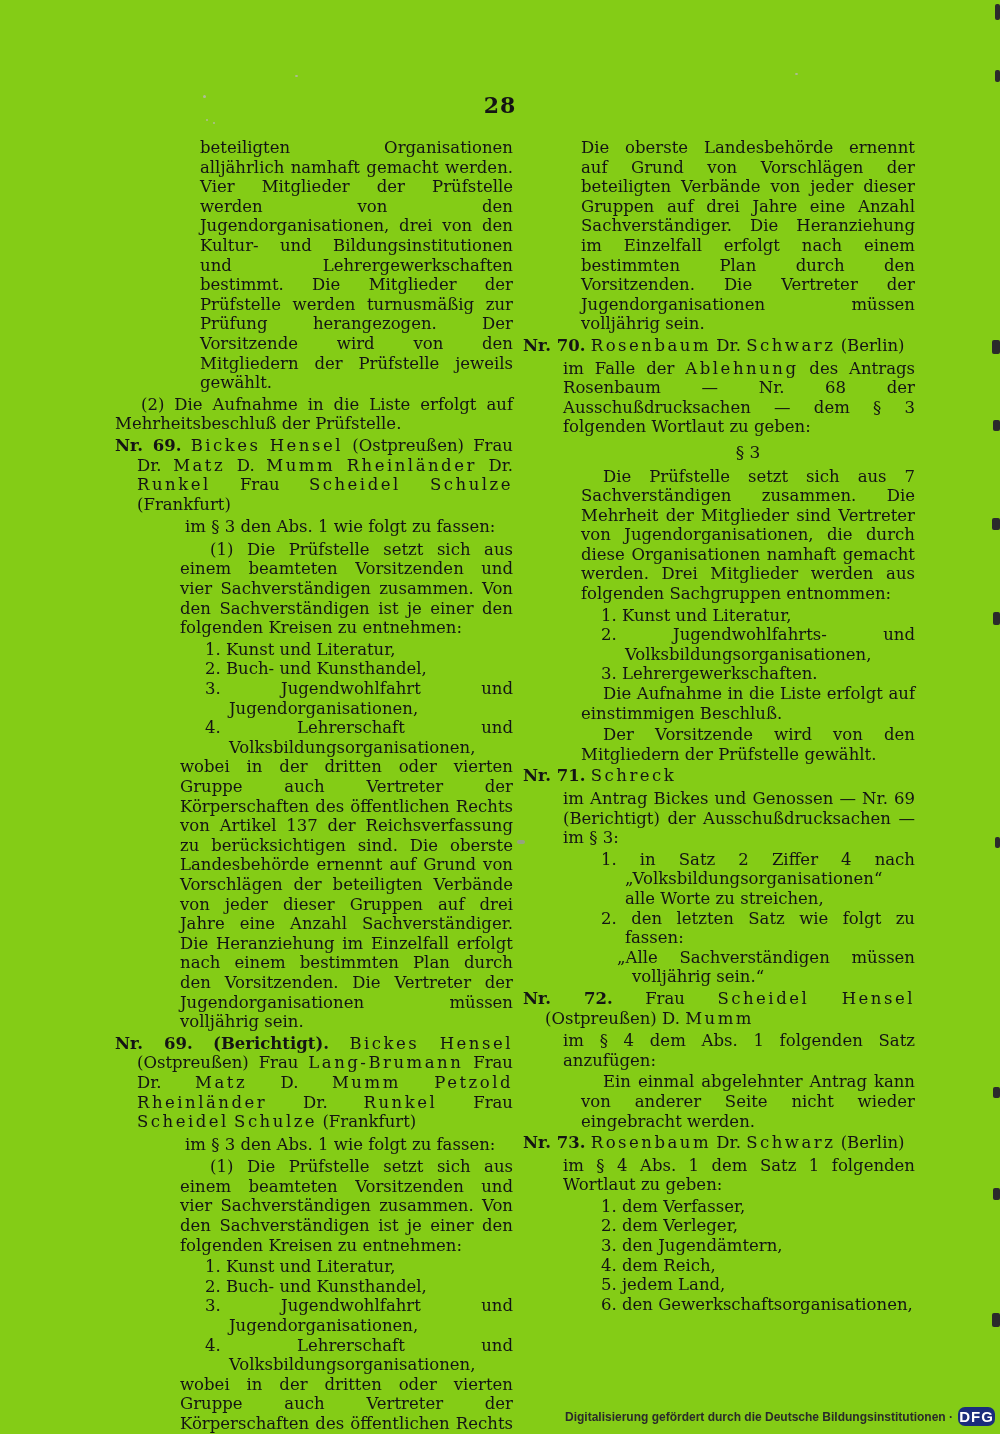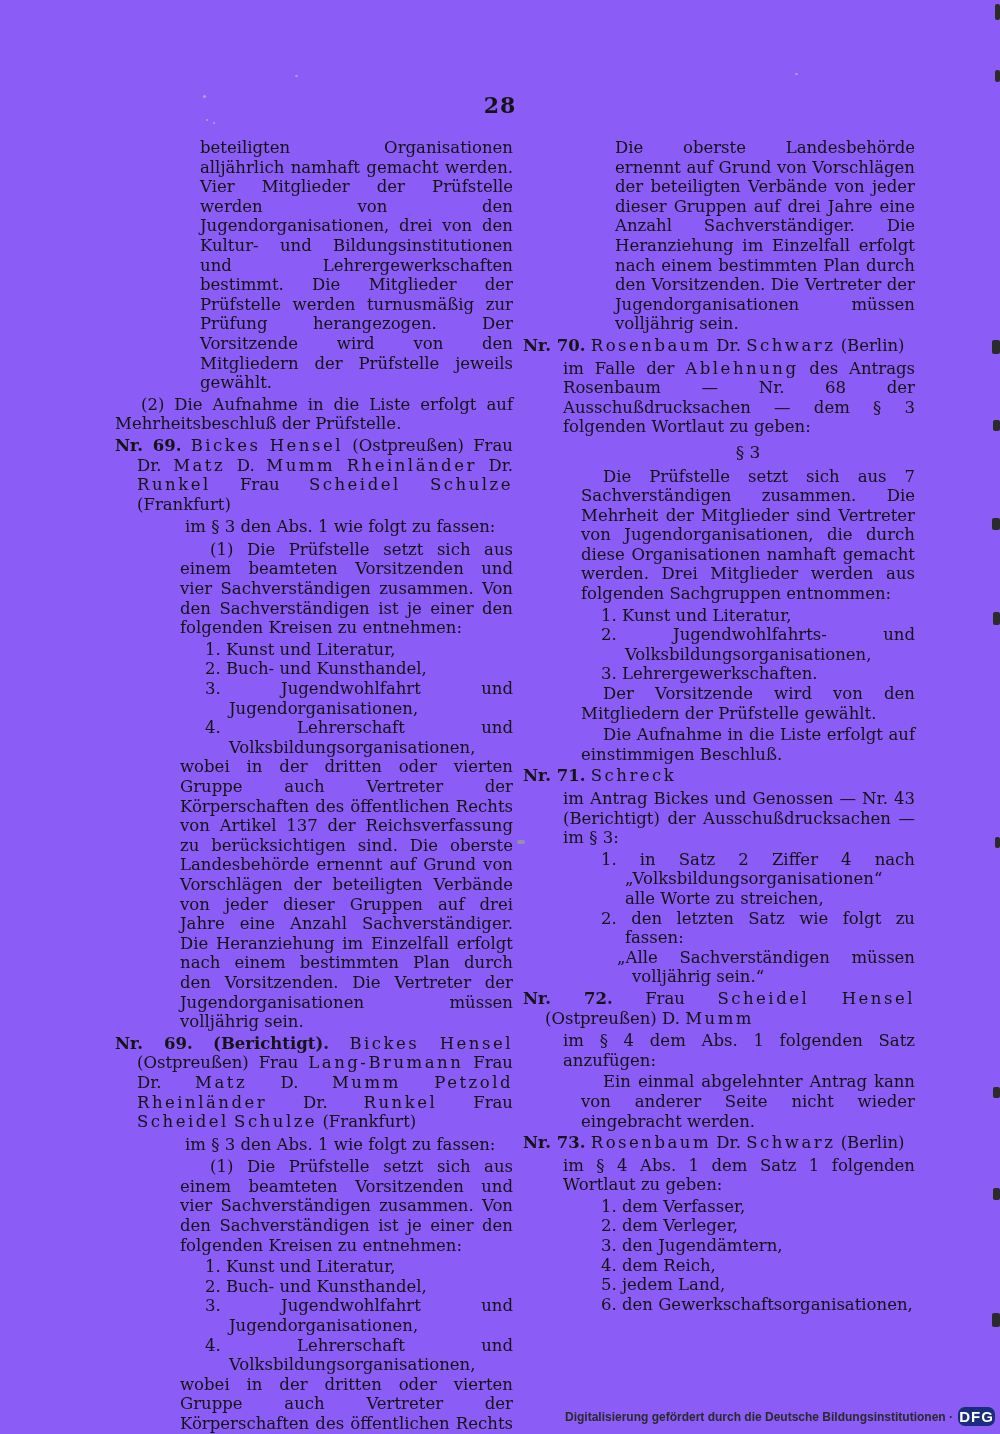--- a/index.html
+++ b/index.html
@@ -1,17 +1,17 @@
 <!DOCTYPE html>
 <html lang="de"><head>
 <meta charset="utf-8">
 <style>
   html,body{margin:0;padding:0;background:#ffffff;}
   .page{
-    position:relative;width:1000px;height:1434px;background:#8b5cf6;
+    position:relative;width:1000px;height:1434px;background:#84cc16;
     font-family:"DejaVu Serif","Liberation Serif",serif;
     color:#141414;overflow:hidden;
   }
   .page-number{
     position:absolute;top:92px;left:0;right:0;text-align:center;
     font-size:22px;font-weight:bold;letter-spacing:1px;
   }
   .col{position:absolute;top:138px;font-size:16.5px;line-height:19.6px;}
   .col-left{left:115px;width:398px;}
   .col-right{left:523px;width:392px;}
@@ -24,21 +24,21 @@
   .corr{font-weight:bold;}
   .sperr{letter-spacing:2.5px;}
   
   .l-cont{margin-left:85px;}
   .l-p2{text-indent:26px;}
   .l-intro{margin-left:70px;margin-top:3px;margin-bottom:3px;text-align:left;}
   .l-para{margin-left:65px;}
   .l-ind{text-indent:30px;}
   .l-list{margin-left:90px;}
   
-  .r-cont{margin-left:92px;}
+  .r-cont{margin-left:58px;}
   .r-intro{margin-left:40px;margin-top:3px;margin-bottom:2px;}
   .r-para{margin-left:58px;}
   .r-ind{text-indent:22px;}
   .r-list{margin-left:78px;}
   .section-head{margin:6px 0 4px 58px;text-align:center;font-size:17px;}
   .list-item{
     padding-left:1.45em;text-indent:-1.45em;text-align:justify;hyphens:auto;
   }
   .quote{margin-left:94px;padding-left:15px;text-indent:-15px;text-align:justify;}
   
@@ -112,30 +112,30 @@
         <span class="authors"><span class="sperr">Rosenbaum</span> <span>Dr.</span> <span class="sperr">Schwarz</span> <span>(Berlin)</span></span>
       </div>
       <p class="r-intro"><span>im Falle der </span><span class="sperr">Ablehnung</span><span> des Antrags Rosenbaum — Nr. 68 der Ausschußdrucksachen — dem § 3 folgenden Wortlaut zu geben:</span></p>
       <div class="section-head">§ 3</div>
       <p class="r-para r-ind">Die Prüfstelle setzt sich aus 7 Sachverständigen zusammen. Die Mehrheit der Mitglieder sind Vertreter von Jugendorganisationen, die durch diese Organisationen namhaft gemacht werden. Drei Mitglieder werden aus folgenden Sachgruppen entnommen:</p>
       <div class="r-list">
           <div class="list-item">1. Kunst und Literatur,</div>
           <div class="list-item">2. Jugendwohlfahrts- und Volksbildungsorganisationen,</div>
           <div class="list-item">3. Lehrergewerkschaften.</div>
         </div>
+      <p class="r-para r-ind">Die Aufnahme in die Liste erfolgt auf einstimmigen Beschluß.</p>
       <p class="r-para r-ind">Der Vorsitzende wird von den Mitgliedern der Prüfstelle gewählt.</p>
-      <p class="r-para r-ind">Die Aufnahme in die Liste erfolgt auf einstimmigen Beschluß.</p>
     </div>
 
     <div class="motion">
       <div class="motion-head">
         <span class="mnum">Nr. 71.</span>
         <span class="authors"><span class="sperr">Schreck</span></span>
       </div>
-      <p class="r-intro">im Antrag Bickes und Genossen — Nr. 43 (Berichtigt) der Ausschußdrucksachen — im § 3:</p>
+      <p class="r-intro">im Antrag Bickes und Genossen — Nr. 69 (Berichtigt) der Ausschußdrucksachen — im § 3:</p>
       <div class="r-list">
           <div class="list-item">1. in Satz 2 Ziffer 4 nach „Volksbildungsorganisationen“ alle Worte zu streichen,</div>
           <div class="list-item">2. den letzten Satz wie folgt zu fassen:</div>
         </div>
       <p class="quote">„Alle Sachverständigen müssen volljährig sein.“</p>
     </div>
 
     <div class="motion">
       <div class="motion-head">
         <span class="mnum">Nr. 72.</span>

